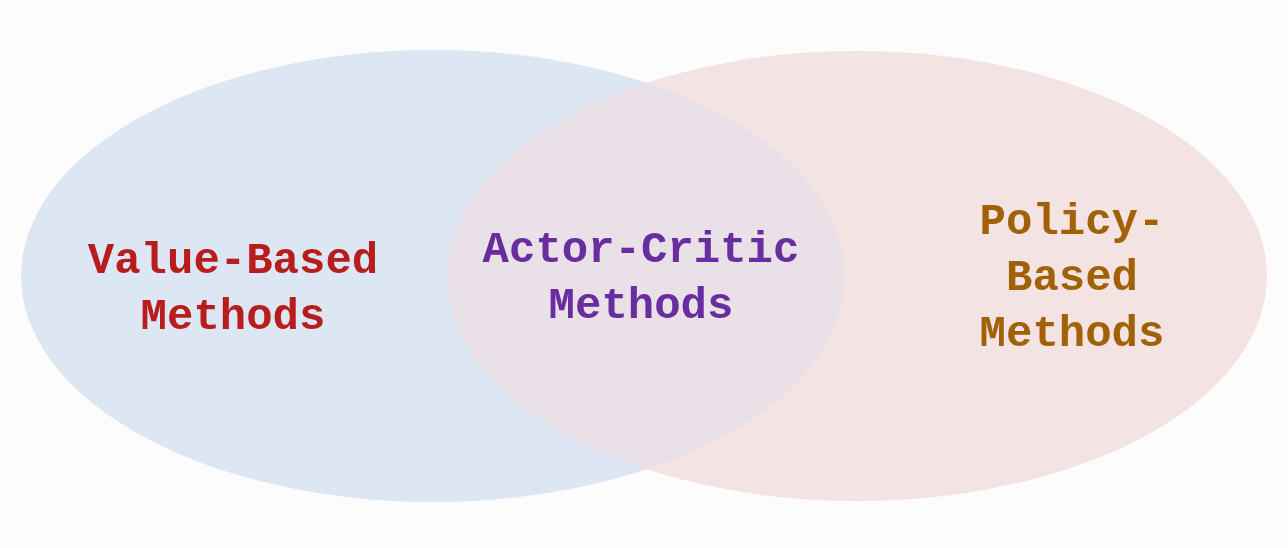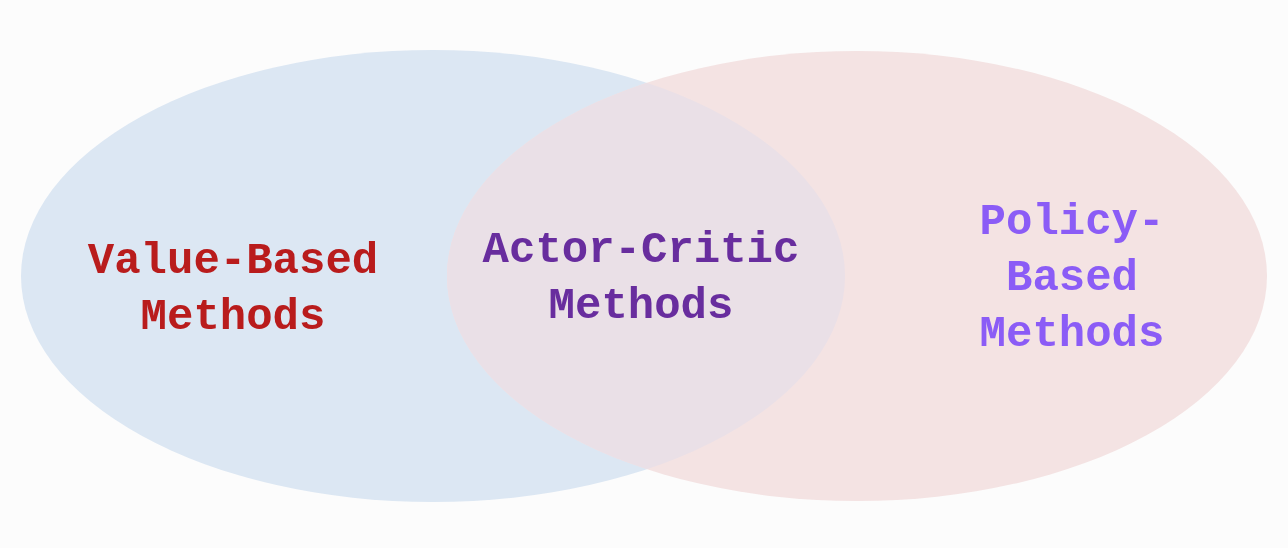--- a/index.html
+++ b/index.html
@@ -50,16 +50,16 @@
 
     <ellipse cx="857" cy="276" rx="410" ry="225" clip-path="url(#clip-left-ellipse)" fill="#eae0e7"></ellipse>
   </svg>
 
   <div class="region-label" style="left: 233px; top: 262px; color: #b91c1c; margin-top: 27px;">Value-Based
 Methods</div>
 
   <div class="region-label" style="left: 641px; top: 278px; color: rgb(104, 45, 158); font-family: Liberation Mono, monospace;">Actor-Critic
 Methods</div>
 
-  <div class="region-label" style="left: 1072px; top: 278px; color: #8b5cf6;">Policy-Based
+  <div class="region-label" style="left: 1072px; top: 278px; color: #a16207;">Policy-Based
 Methods</div>
 
 </div>
 
 </body></html>

